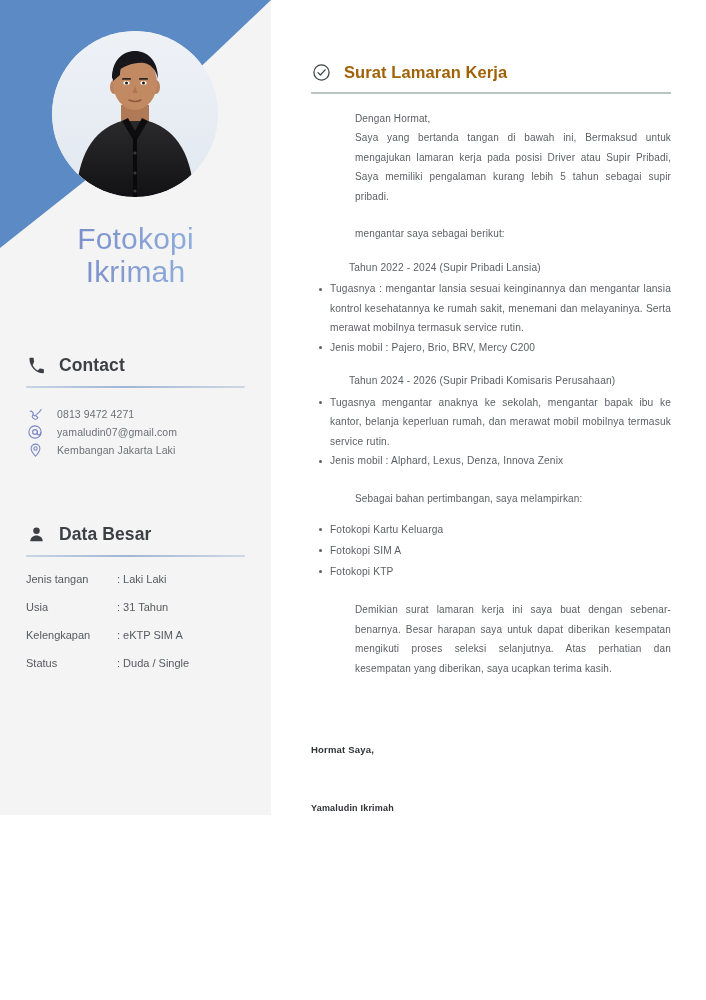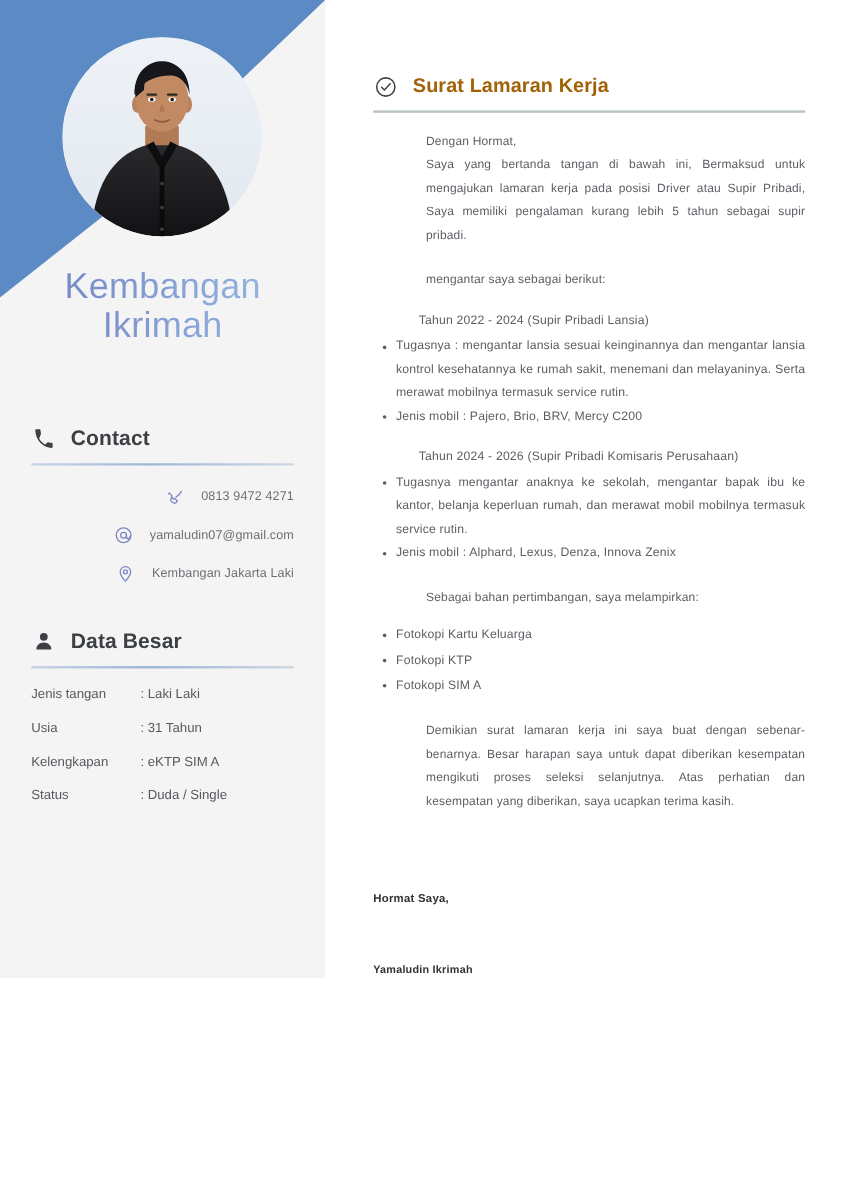--- a/index.html
+++ b/index.html
@@ -110,22 +110,21 @@
     height: 2px;
     width: 100%;
     background: linear-gradient(90deg, #c8d4e6 0%, #9fb6d6 45%, #cfd8e4 100%);
     border-radius: 2px;
   }
 
   .contact-list {
     margin-top: 17px;
     display: flex;
     flex-direction: column;
-    gap: 14px;
-    align-items: flex-end;
+    gap: 0;
   }
   .contact-row {
     display: flex;
     align-items: center;
     gap: 13px;
   }
   .c-icon {
     width: 18px;
     height: 18px;
     flex: none;
@@ -340,21 +339,21 @@
           <circle cx="91.5" cy="52" r="1.5" fill="#231a14"></circle>
 
           <path d="M 83,55 L 80.5,62 L 85.5,62 Z" fill="#ae7550"></path>
 
           <path d="M 77,69 Q 83,72 89,69" stroke="#8e5a3e" stroke-width="1.5" fill="none" stroke-linecap="round"></path>
         </g>
       </svg>
     </div>
 
     <div class="name-block">
-      <div class="name-line">Kembangan</div>
+      <div class="name-line">Fotokopi</div>
       <div class="name-line">Ikrimah</div>
     </div>
 
     <div class="section sec-contact">
       <div class="sec-head">
         <span class="sec-icon">
           <svg width="17" height="17" viewBox="0 0 24 24" fill="currentColor">
             <path d="M6.6 10.8c1.6 3.1 4.1 5.6 7.2 7.2l2.4-2.4c.3-.3.8-.4 1.2-.3 1.2.4 2.6.6 4 .6.6 0 1 .4 1 1V21c0 .6-.4 1-1 1C11.3 22 2 12.7 2 1c0-.6.4-1 1-1h4.1c.6 0 1 .4 1 1 0 1.4.2 2.8.6 4 .1.4 0 .9-.3 1.2L6.6 10.8z" transform="translate(0,1)"></path>
           </svg>
         </span>
@@ -456,22 +455,22 @@
 
     <div class="exp-title">Tahun 2024 - 2026 (Supir Pribadi Komisaris Perusahaan)</div>
     <ul class="bullets">
       <li>Tugasnya mengantar anaknya ke sekolah, mengantar bapak ibu ke kantor, belanja keperluan rumah, dan merawat mobil mobilnya termasuk service rutin.</li>
       <li class="nowrap">Jenis mobil : Alphard, Lexus, Denza, Innova Zenix</li>
     </ul>
 
     <div class="body-text p-gap">Sebagai bahan pertimbangan, saya melampirkan:</div>
     <ul class="attach">
       <li>Fotokopi Kartu Keluarga</li>
+      <li>Fotokopi SIM A</li>
       <li>Fotokopi KTP</li>
-      <li>Fotokopi SIM A</li>
     </ul>
 
     <div class="body-text p-gap">Demikian surat lamaran kerja ini saya buat dengan sebenar-benarnya. Besar harapan saya untuk dapat diberikan kesempatan mengikuti proses seleksi selanjutnya. Atas perhatian dan kesempatan yang diberikan, saya ucapkan terima kasih.</div>
 
     <div class="sign-regards">Hormat Saya,</div>
     <div class="sign-name">Yamaludin Ikrimah</div>
 
   </div>
 
 </div>

